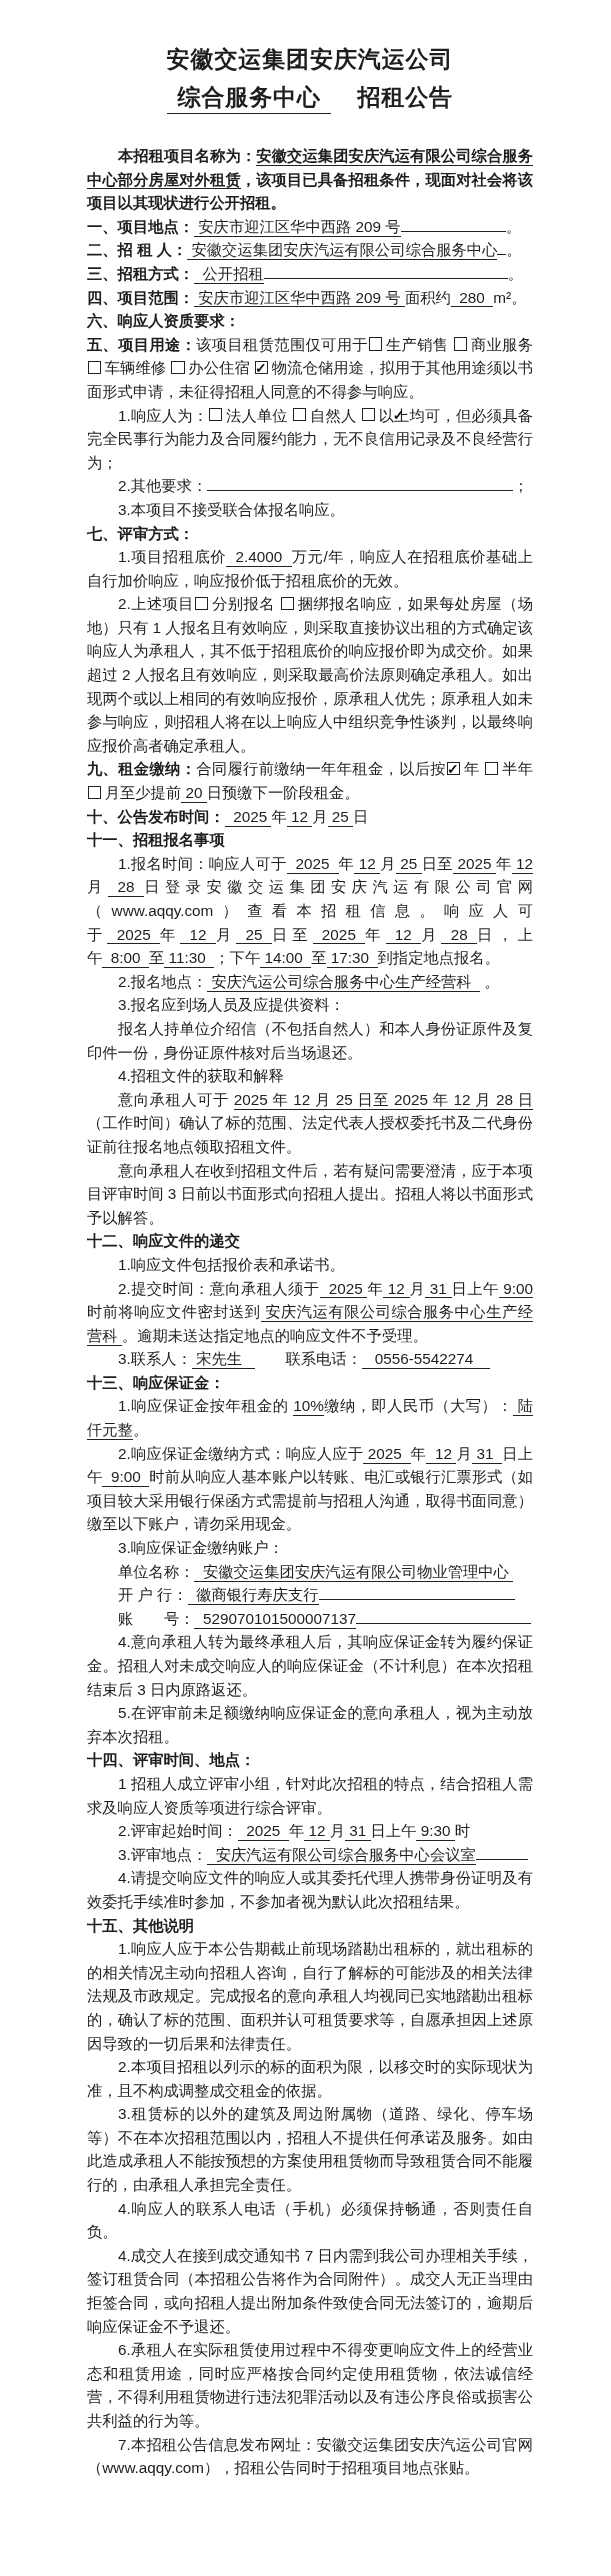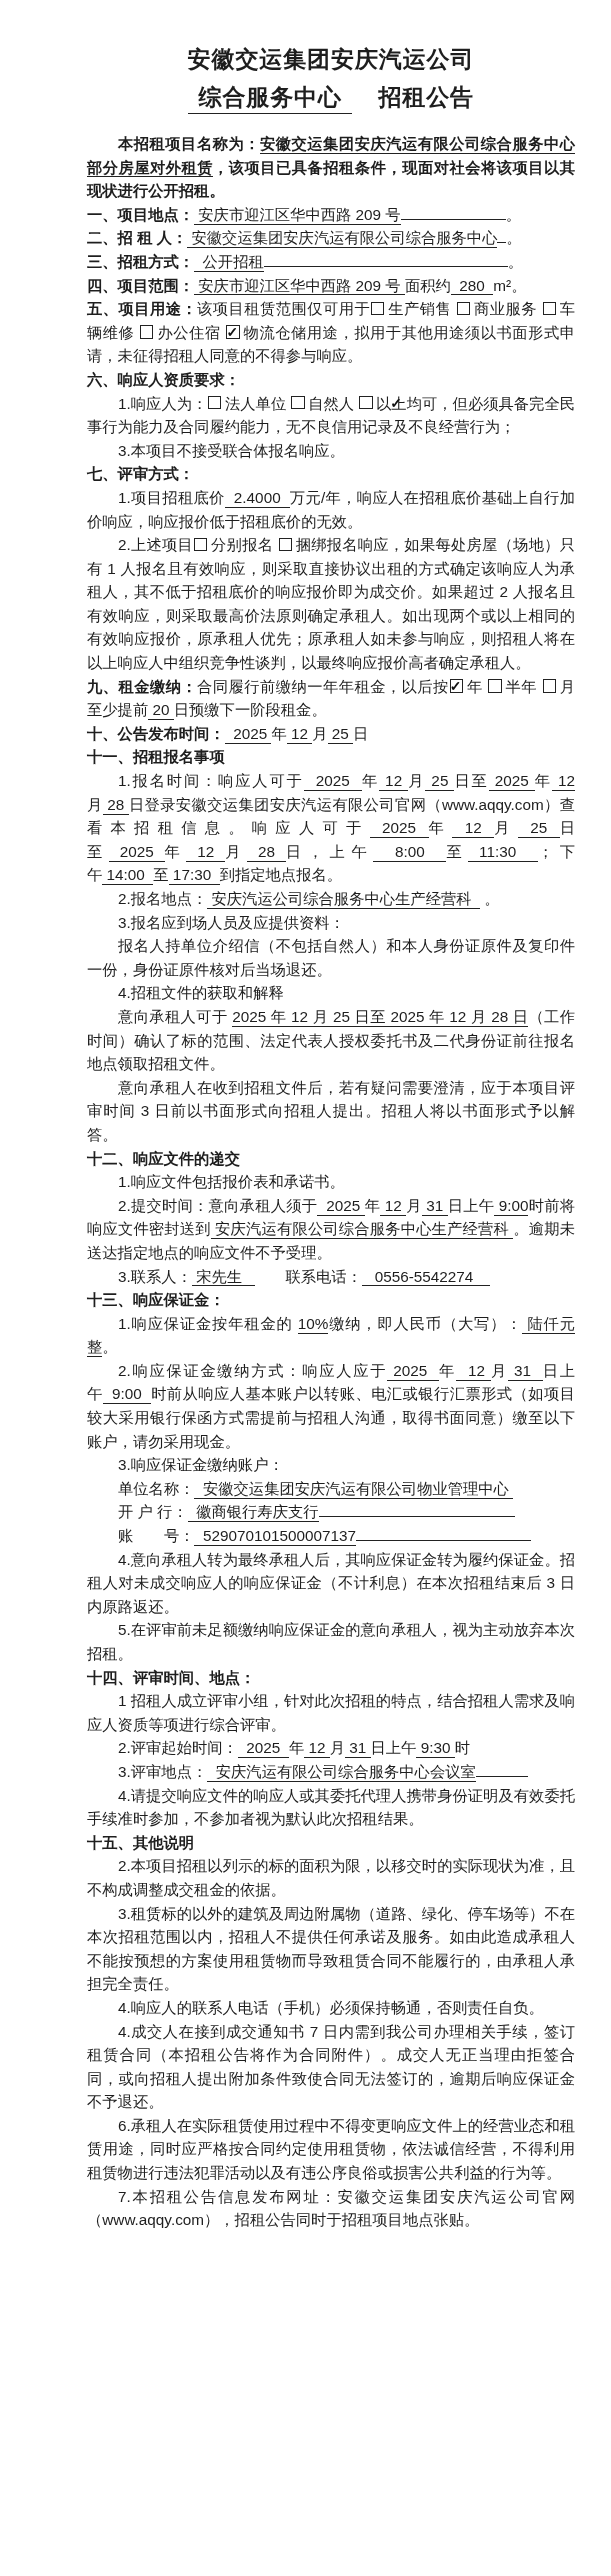--- a/index.html
+++ b/index.html
@@ -1,30 +1,30 @@
 <!DOCTYPE html>
 <html style="font-size:14px"><head>
 <meta charset="utf-8">
 <style>
   html,body{margin:0;padding:0;background:#ffffff;}
   .page{
     position:relative;
     width:611px;height:2576px;box-sizing:border-box;
-    padding:40px 36px 0 87px;
+    padding:40px 78px 0 87px;
     background:#ffffff;color:#1e1e1e;
     font-family:"Liberation Sans", sans-serif;
     overflow:hidden;
   }
   .doc-title{
     text-align:center;font-size:23px;font-weight:bold;line-height:38px;
     letter-spacing:0.9px;white-space:nowrap;
   }
   .title-u{border-bottom:1.7px solid #222;padding:0 10.5px 2.6px;}
   .title-rest{margin-left:26px;}
-  .doc-body{margin-top:16px;}
+  .doc-body{margin-top:28px;}
   .para{margin:0;font-size:15.3px;line-height:23.6px;text-align:justify;}
   .para.indent{text-indent:31px;}
   .para.acct{margin-left:31px;}
   .b{font-weight:bold;}
   .u{border-bottom:0.9px solid #222;padding-bottom:0.9px;}
   .blank{display:inline-block;height:13px;vertical-align:baseline;border-bottom:0.9px solid #222;}
   .cb{
     display:inline-block;width:11.3px;height:11.3px;border:1.3px solid #222;
     margin:0 3.5px -0.9px 0.9px;position:relative;background:#fff;
   }
@@ -43,23 +43,24 @@
   <div class="doc-title">
     <span class="title-u">综合服务中心</span><span class="title-rest">招租公告</span>
   </div>
 
   <div class="doc-body">
       <p class="para indent"><span class="b">本招租项目名称为：</span><span class="b u">安徽交运集团安庆汽运有限公司综合服务中心部分房屋对外租赁</span><span class="b">，该项目已具备招租条件，现面对社会将该项目以其现状进行公开招租。</span></p>
       <p class="para"><span class="b">一、项目地点：</span><span class="u">&nbsp;安庆市迎江区华中西路 209 号</span><span class="blank" style="width: 105px;"></span><span>。</span></p>
       <p class="para"><span class="b">二、招 租 人：</span><span class="u">&nbsp;安徽交运集团安庆汽运有限公司综合服务中心</span><span class="blank" style="width: 8.7px;"></span><span>。</span></p>
       <p class="para"><span class="b">三、招租方式：</span><span class="u">&nbsp;&nbsp;公开招租</span><span class="blank" style="width: 244px;"></span><span>。</span></p>
       <p class="para"><span class="b">四、项目范围：</span><span class="u">&nbsp;安庆市迎江区华中西路 209 号&nbsp;</span><span>面积约</span><span class="u">&nbsp;&nbsp;280&nbsp;&nbsp;</span><span>m²。</span></p>
+      <p class="para"><span class="b">六、响应人资质要求：</span></p>
       <p class="para"><span class="b">五、项目用途：</span><span>该项目租赁范围仅可用于</span><span class="cb"></span><span>生产销售 </span><span class="cb"></span><span>商业服务 </span><span class="cb"></span><span>车辆维修 </span><span class="cb"></span><span>办公住宿 </span><span class="cb checked"></span><span>物流仓储用途，拟用于其他用途须以书面形式申请，未征得招租人同意的不得参与响应。</span></p>
-      <p class="para"><span class="b">六、响应人资质要求：</span></p>
       <p class="para indent"><span>1.响应人为：</span><span class="cb"></span><span>法人单位 </span><span class="cb"></span><span>自然人 </span><span class="cb checked"></span><span>以上均可，但必须具备完全民事行为能力及合同履约能力，无不良信用记录及不良经营行为；</span></p>
+      <p class="para indent"><span>2.其他要求：</span><span class="blank" style="width: 306px;"></span><span>；</span></p>
       <p class="para indent"><span>3.本项目不接受联合体报名响应。</span></p>
       <p class="para"><span class="b">七、评审方式：</span></p>
       <p class="para indent"><span>1.项目招租底价</span><span class="u">&nbsp;&nbsp;2.4000&nbsp;&nbsp;</span><span>万元/年，响应人在招租底价基础上自行加价响应，响应报价低于招租底价的无效。</span></p>
       <p class="para indent"><span>2.上述项目</span><span class="cb"></span><span>分别报名 </span><span class="cb"></span><span>捆绑报名响应，如果每处房屋（场地）只有 1 人报名且有效响应，则采取直接协议出租的方式确定该响应人为承租人，其不低于招租底价的响应报价即为成交价。如果超过 2 人报名且有效响应，则采取最高价法原则确定承租人。如出现两个或以上相同的有效响应报价，原承租人优先；原承租人如未参与响应，则招租人将在以上响应人中组织竞争性谈判，以最终响应报价高者确定承租人。</span></p>
       <p class="para"><span class="b">九、租金缴纳：</span><span>合同履行前缴纳一年年租金，以后按</span><span class="cb checked"></span><span>年 </span><span class="cb"></span><span>半年 </span><span class="cb"></span><span>月至少提前</span><span class="u">&nbsp;20&nbsp;</span><span>日预缴下一阶段租金。</span></p>
       <p class="para"><span class="b">十、公告发布时间：</span><span class="u">&nbsp;&nbsp;2025&nbsp;</span><span>年</span><span class="u">&nbsp;12&nbsp;</span><span>月</span><span class="u">&nbsp;25&nbsp;</span><span>日</span></p>
       <p class="para"><span class="b">十一、招租报名事项</span></p>
       <p class="para indent"><span>1.报名时间：响应人可于</span><span class="u">&nbsp;&nbsp;2025&nbsp;&nbsp;</span><span>年</span><span class="u">&nbsp;12&nbsp;</span><span>月</span><span class="u">&nbsp;25&nbsp;</span><span>日至</span><span class="u">&nbsp;2025&nbsp;</span><span>年</span><span class="u">&nbsp;12</span><span>月</span><span class="u">&nbsp;28&nbsp;</span><span>日登录安徽交运集团安庆汽运有限公司官网（www.aqqy.com）查看本招租信息。响应人可于</span><span class="u">&nbsp;2025&nbsp;</span><span>年</span><span class="u">&nbsp;12&nbsp;</span><span>月</span><span class="u">&nbsp;25&nbsp;</span><span>日至</span><span class="u">&nbsp;2025&nbsp;</span><span>年</span><span class="u">&nbsp;12&nbsp;</span><span>月</span><span class="u">&nbsp;28&nbsp;</span><span>日，上午</span><span class="u">&nbsp;&nbsp;8:00&nbsp;&nbsp;</span><span>至</span><span class="u">&nbsp;11:30&nbsp;&nbsp;</span><span>；下午</span><span class="u">&nbsp;14:00&nbsp;&nbsp;</span><span>至</span><span class="u">&nbsp;17:30&nbsp;&nbsp;</span><span>到指定地点报名。</span></p>
       <p class="para indent"><span>2.报名地点：</span><span class="u">&nbsp;安庆汽运公司综合服务中心生产经营科&nbsp;&nbsp;</span><span>&nbsp;。</span></p>
       <p class="para indent"><span>3.报名应到场人员及应提供资料：</span></p>
@@ -79,20 +80,21 @@
       <p class="para acct"><span>开 户 行：</span><span class="u">&nbsp;&nbsp;徽商银行寿庆支行</span><span class="blank" style="width: 196px;"></span></p>
       <p class="para acct"><span>账　　号：</span><span class="u">&nbsp;&nbsp;529070101500007137</span><span class="blank" style="width: 175px;"></span></p>
       <p class="para indent"><span>4.意向承租人转为最终承租人后，其响应保证金转为履约保证金。招租人对未成交响应人的响应保证金（不计利息）在本次招租结束后 3 日内原路返还。</span></p>
       <p class="para indent"><span>5.在评审前未足额缴纳响应保证金的意向承租人，视为主动放弃本次招租。</span></p>
       <p class="para"><span class="b">十四、评审时间、地点：</span></p>
       <p class="para indent"><span>1 招租人成立评审小组，针对此次招租的特点，结合招租人需求及响应人资质等项进行综合评审。</span></p>
       <p class="para indent"><span>2.评审起始时间：</span><span class="u">&nbsp;&nbsp;2025&nbsp;&nbsp;</span><span>年</span><span class="u">&nbsp;12&nbsp;</span><span>月</span><span class="u">&nbsp;31&nbsp;</span><span>日上午</span><span class="u">&nbsp;9:30&nbsp;</span><span>时</span></p>
       <p class="para indent"><span>3.评审地点：</span><span class="u">&nbsp;&nbsp;安庆汽运有限公司综合服务中心会议室</span><span class="blank" style="width: 52px;"></span></p>
       <p class="para indent"><span>4.请提交响应文件的响应人或其委托代理人携带身份证明及有效委托手续准时参加，不参加者视为默认此次招租结果。</span></p>
       <p class="para"><span class="b">十五、其他说明</span></p>
+      <p class="para indent"><span>1.响应人应于本公告期截止前现场踏勘出租标的，就出租标的的相关情况主动向招租人咨询，自行了解标的可能涉及的相关法律法规及市政规定。完成报名的意向承租人均视同已实地踏勘出租标的，确认了标的范围、面积并认可租赁要求等，自愿承担因上述原因导致的一切后果和法律责任。</span></p>
       <p class="para indent"><span>2.本项目招租以列示的标的面积为限，以移交时的实际现状为准，且不构成调整成交租金的依据。</span></p>
       <p class="para indent"><span>3.租赁标的以外的建筑及周边附属物（道路、绿化、停车场等）不在本次招租范围以内，招租人不提供任何承诺及服务。如由此造成承租人不能按预想的方案使用租赁物而导致租赁合同不能履行的，由承租人承担完全责任。</span></p>
       <p class="para indent"><span>4.响应人的联系人电话（手机）必须保持畅通，否则责任自负。</span></p>
       <p class="para indent"><span>4.成交人在接到成交通知书 7 日内需到我公司办理相关手续，签订租赁合同（本招租公告将作为合同附件）。成交人无正当理由拒签合同，或向招租人提出附加条件致使合同无法签订的，逾期后响应保证金不予退还。</span></p>
       <p class="para indent"><span>6.承租人在实际租赁使用过程中不得变更响应文件上的经营业态和租赁用途，同时应严格按合同约定使用租赁物，依法诚信经营，不得利用租赁物进行违法犯罪活动以及有违公序良俗或损害公共利益的行为等。</span></p>
       <p class="para indent"><span>7.本招租公告信息发布网址：安徽交运集团安庆汽运公司官网（www.aqqy.com），招租公告同时于招租项目地点张贴。</span></p>
     </div>
 
 </div>
 

